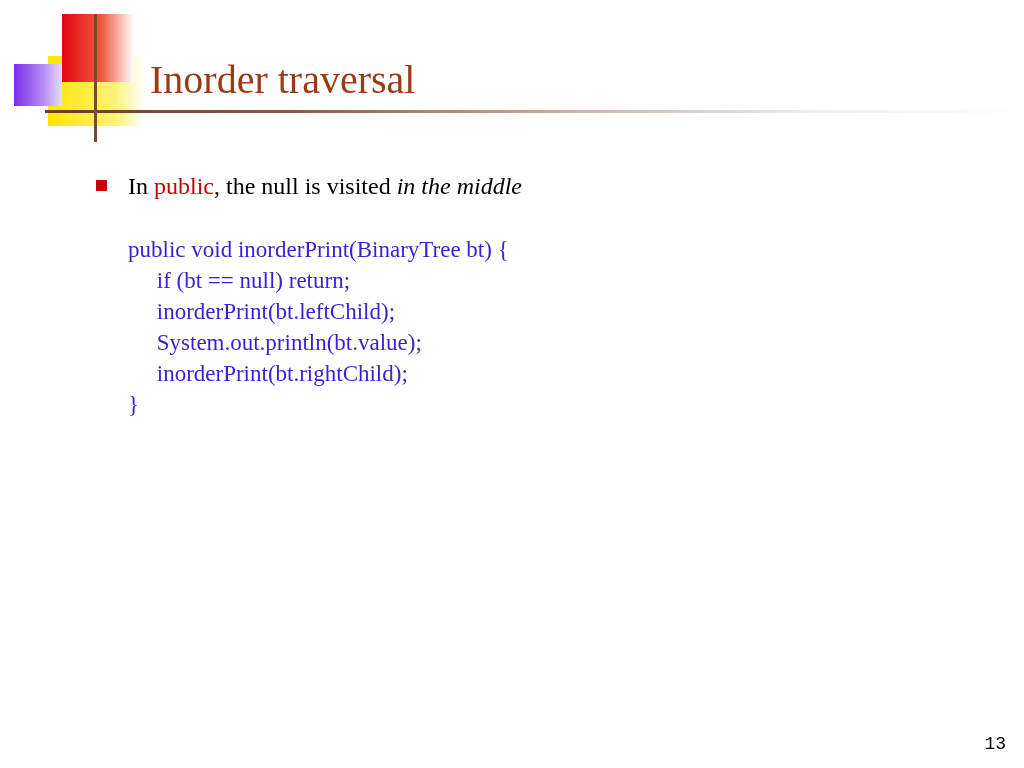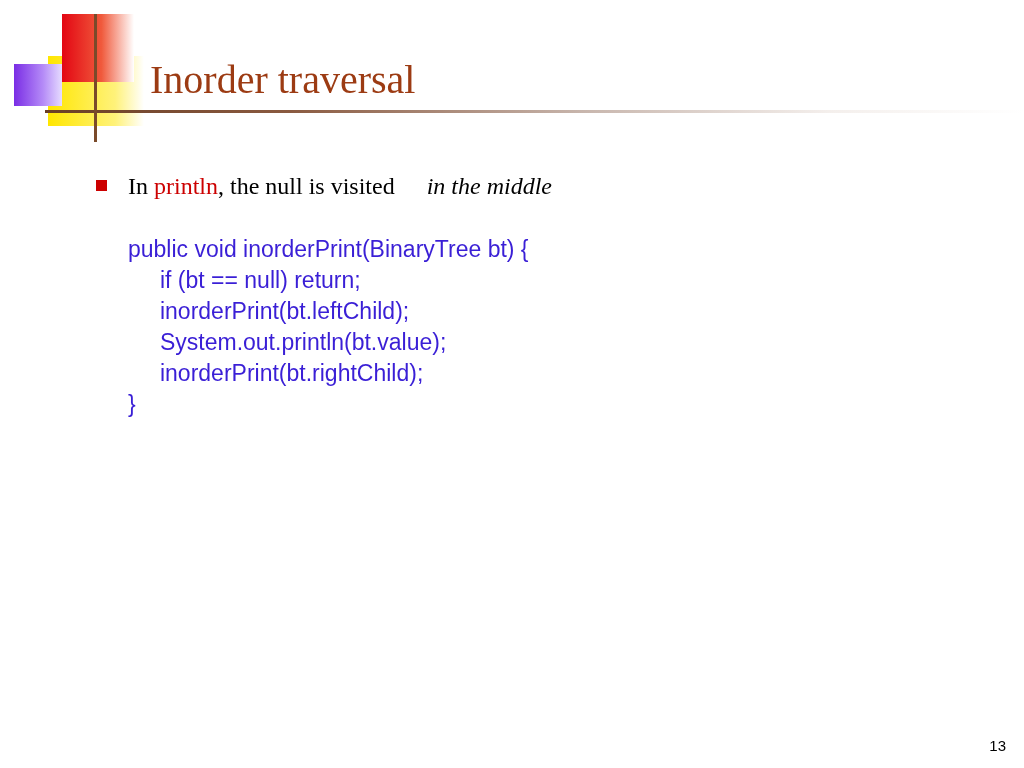--- a/index.html
+++ b/index.html
@@ -25,29 +25,29 @@
   }
 
   
   .content { position: absolute; top: 168px; left: 92px; right: 60px; }
   ul.bullets { list-style: none; }
   ul.bullets > li { position: relative; padding-left: 36px; font-size: 24px; line-height: 1.5; margin-bottom: 14px; }
   ul.bullets > li::before {
     content: ""; position: absolute; left: 4px; top: 12px; width: 11px; height: 11px; background: #cc0000;
   }
   .inorder { color: #cc0000; }
-  .italic { font-style: italic; margin-left: 26px; }
+  .italic { font-style: italic; }
 
   .code {
     margin-top: 30px; padding-left: 36px;
-    font-family: Liberation Sans, sans-serif;
+    font-family: Liberation Serif, serif;
     font-size: 23px; line-height: 1.35; color: #3a1fd6; white-space: pre;
   }
 
-  .pagenum { position: absolute; right: 18px; bottom: 14px; font-size: 15px; color: #000; font-family: Liberation Sans, sans-serif; }
+  .pagenum { position: absolute; right: 18px; bottom: 14px; font-size: 18px; color: #000; font-family: Liberation Mono, monospace; }
 </style>
 </head>
 <body>
 
 <div class="slide">
 
   <div class="deco">
     <div class="yellow-rect"></div>
     <div class="red-rect"></div>
     <div class="purple-rect"></div>
@@ -55,21 +55,21 @@
   </div>
 
   <div class="title-wrap">
     <div class="title">Inorder traversal</div>
   </div>
   <div class="hr"></div>
 
   <div class="content">
     <ul class="bullets">
       <li>
-        <span>In </span><span class="inorder">println</span><span>, the null is visited </span><span class="italic">in the middle</span>
+        <span>In </span><span class="inorder">public</span><span>, the null is visited </span><span class="italic">in the middle</span>
       </li>
     </ul>
 
     <div class="code">public void inorderPrint(BinaryTree bt) {
      if (bt == null) return;
      inorderPrint(bt.leftChild);
      System.out.println(bt.value);
      inorderPrint(bt.rightChild);
 }</div>
   </div>

